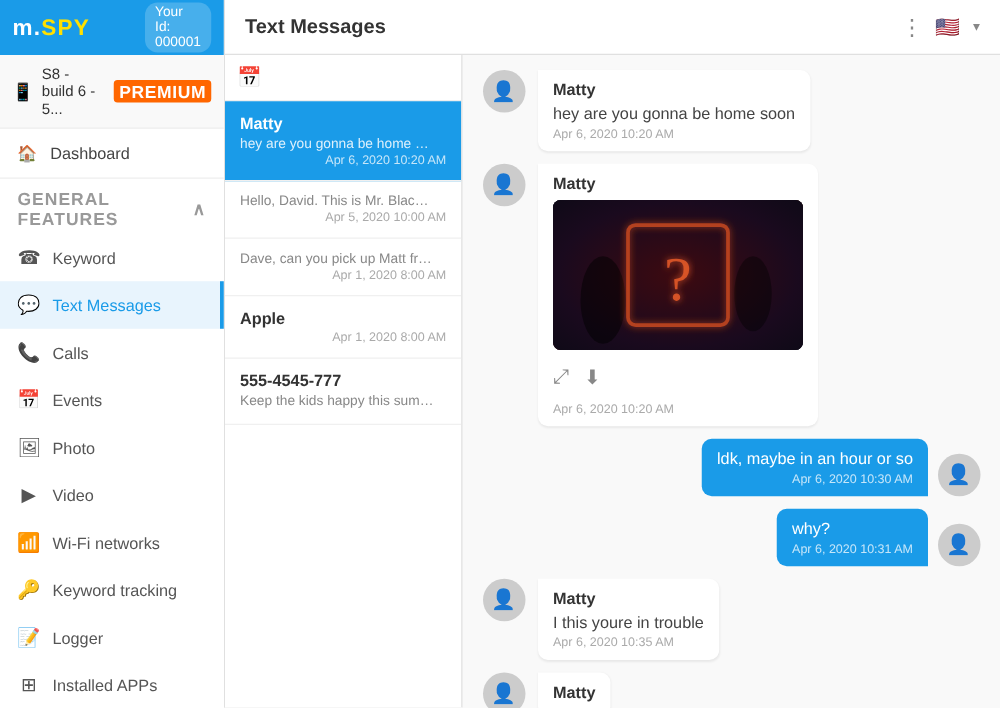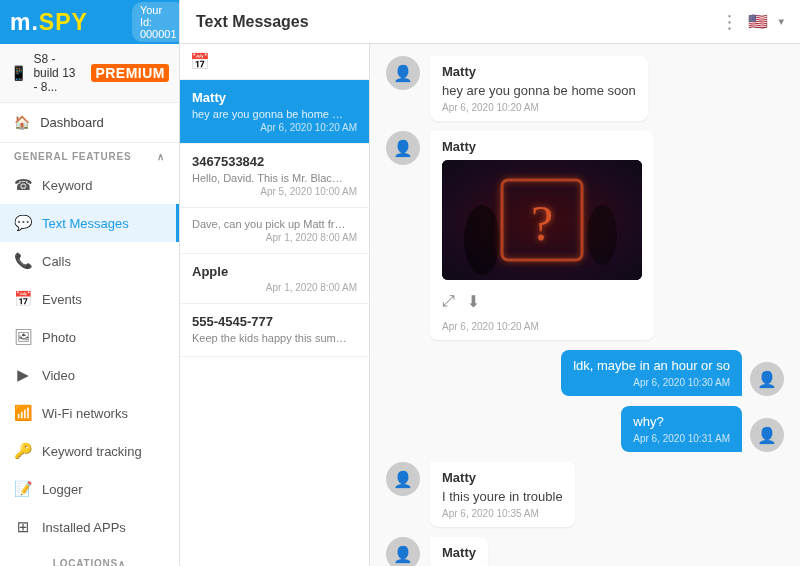--- a/index.html
+++ b/index.html
@@ -21,21 +21,21 @@
       background: #1a9be8;
       color: #fff;
       display: flex;
       align-items: center;
       justify-content: space-between;
       padding: 0 10px;
       height: 44px;
       flex-shrink: 0;
     }
     .logo-text {
-      font-size: 23px;
+      font-size: 18px;
       font-weight: bold;
       letter-spacing: 1px;
     }
     .logo-m { color: #fff; }
     .logo-spy { color: #ffe000; }
     .user-id-badge {
       background: rgba(255,255,255,0.2);
       border-radius: 10px;
       padding: 2px 8px;
       font-size: 11px;
@@ -74,21 +74,21 @@
       font-size: 13px;
       border-bottom: 1px solid #eee;
     }
     .sidebar-dashboard .dash-icon { color: #888; }
 
     .section-label {
       display: flex;
       align-items: center;
       justify-content: space-between;
       padding: 8px 14px 4px;
-      font-size: 10px;
+      font-size: 14px;
       font-weight: 700;
       color: #999;
       letter-spacing: 0.8px;
       text-transform: uppercase;
     }
 
     .sidebar-item {
       display: flex;
       align-items: center;
       gap: 10px;
@@ -279,21 +279,21 @@
 
   <div class="sidebar-header">
     <span class="logo-text">
       <span class="logo-m">m.</span><span class="logo-spy">SPY</span>
     </span>
     <span class="user-id-badge">Your Id: 000001</span>
   </div>
 
   <div class="device-bar">
     <span class="device-icon">📱</span>
-    <span>S8 - build 13 - 8...</span>
+    <span>S8 - build 6 - 5...</span>
     <span class="premium-badge">PREMIUM</span>
   </div>
 
   <div class="sidebar-dashboard">
     <span class="dash-icon">🏠</span>
     <span>Dashboard</span>
   </div>
 
   <div class="section-label">
     <span>GENERAL FEATURES</span>
@@ -380,21 +380,20 @@
         <span class="cal-icon">📅</span>
       </div>
 
       <div class="conv-item selected">
         <div class="conv-name">Matty</div>
         <div class="conv-preview">hey are you gonna be home soon</div>
         <div class="conv-time">Apr 6, 2020 10:20 AM</div>
       </div>
 
       <div class="conv-item">
-        <div class="conv-name">3467533842</div>
         <div class="conv-preview">Hello, David. This is Mr. Black. I've noti...</div>
         <div class="conv-time">Apr 5, 2020 10:00 AM</div>
       </div>
 
       <div class="conv-item">
         <div class="conv-preview">Dave, can you pick up Matt from schoo...</div>
         <div class="conv-time">Apr 1, 2020 8:00 AM</div>
       </div>
 
       <div class="conv-item">

